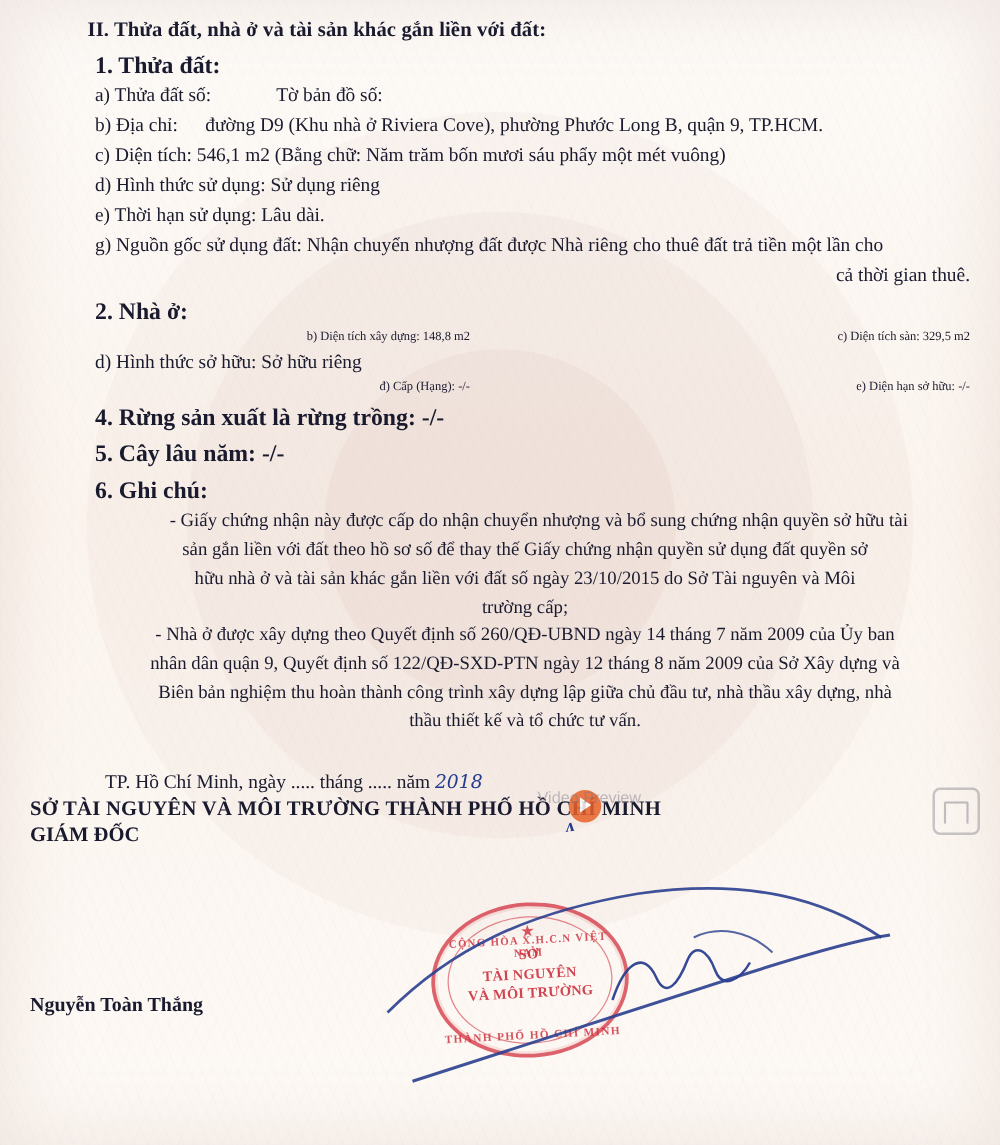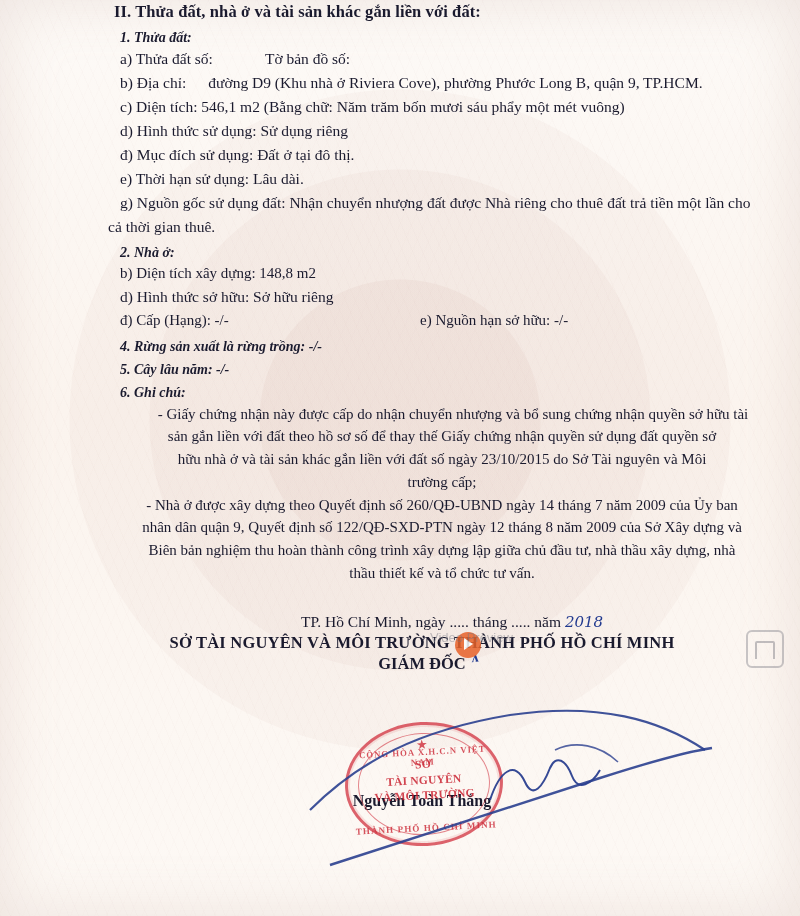--- a/index.html
+++ b/index.html
@@ -40,76 +40,75 @@
   #edge-shade {
     position: absolute;
     inset: 0;
     pointer-events: none;
     box-shadow: inset 0 0 60px rgba(180,150,135,.22);
   }
 
   .content {
     position: relative;
     z-index: 3;
-    padding: 2px 24px 0 24px;
-    margin-left: 44px;
+    padding: 14px 24px 0 24px;
   }
 
   h2.section-title {
     font-size: 16.5px;
     font-weight: bold;
     margin: 0 0 8px 46px;
     letter-spacing: .1px;
   }
 
   .sub-head {
-    font-style: italic;
-    font-weight: bold;
-    font-size: 14px;
+    font-weight: bold;
+    font-size: 19px;
     margin: 7px 0 2px 52px;
   }
 
   .line {
     font-size: 15.5px;
     margin: 2px 0 2px 52px;
     line-height: 1.42;
   }
   .cont {
     font-size: 15.5px;
     margin: 0 0 2px 40px;
     line-height: 1.42;
+    text-align: right;
   }
   .row2 {
     display: flex;
     margin-left: 52px;
-    font-size: 15px;
+    font-size: 10px;
     line-height: 1.42;
     margin-top: 2px;
     margin-bottom: 2px;
+    text-align: right;
   }
   .row2 .c1 { width: 300px; flex: 0 0 300px; }
   .row2 .c2 { flex: 1; }
 
   .gap-l { display:inline-block; width: 52px; }
   .gap-m { display:inline-block; width: 22px; }
 
   .note-block {
     font-size: 15px;
     line-height: 1.45;
     margin: 3px 0 0 40px;
     text-align: center;
   }
   .note-block p { margin: 1px 0; }
   .note-indent { display:inline-block; width: 22px; }
 
   
   .footer {
     position: relative;
     margin-top: 28px;
-    text-align: center;
   }
   .place-line {
     font-size: 15.5px;
     margin-left: 60px;
     white-space: pre;
   }
   .hand {
     font-family: "DejaVu Serif", serif;
     color: #223a8f;
     font-style: italic;
@@ -276,58 +275,58 @@
     <div class="line">
       <span>c) Diện tích:</span>
       <span>546,1  m2 (Bằng chữ: Năm trăm bốn mươi sáu phẩy một mét vuông)</span>
     </div>
 
     <div class="line">
       <span>d) Hình thức sử dụng:</span>
       <span>Sử dụng riêng</span>
     </div>
 
-    <div class="line">
-      <span>đ) Mục đích sử dụng:</span>
-      <span>Đất ở tại đô thị.</span>
-    </div>
 
     <div class="line">
       <span>e) Thời hạn sử dụng:</span>
       <span>Lâu dài.</span>
     </div>
 
     <div class="line">
       <span>g) Nguồn gốc sử dụng đất:</span>
       <span>Nhận chuyển nhượng đất được Nhà riêng cho thuê đất trả tiền một lần cho</span>
     </div>
     <div class="cont">cả thời gian thuê.</div>
 
     <div class="sub-head">2. Nhà ở:</div>
 
 
     <div class="row2">
       <div class="c1">
         <span>b) Diện tích xây dựng:</span>
         <span>148,8 m2</span>
+      </div>
+      <div class="c2">
+        <span>c)  Diện tích sàn:</span>
+        <span>329,5  m2</span>
       </div>
     </div>
 
     <div class="line">
       <span>d) Hình thức sở hữu:</span>
       <span>Sở hữu riêng</span>
     </div>
 
     <div class="row2">
       <div class="c1">
         <span>đ) Cấp (Hạng):</span>
         <span>-/-</span>
       </div>
       <div class="c2">
-        <span>e) Nguồn hạn sở hữu:</span>
+        <span>e) Diện hạn sở hữu:</span>
         <span>-/-</span>
       </div>
     </div>
 
     <div class="sub-head">4. Rừng sản xuất là rừng trồng: -/-</div>
     <div class="sub-head">5. Cây lâu năm: -/-</div>
     <div class="sub-head">6. Ghi chú:</div>
 
     <div class="note-block">
       <p><span class="note-indent"></span><span>- Giấy chứng nhận này được cấp do nhận chuyển nhượng và bổ sung chứng nhận quyền sở hữu tài</span></p>

